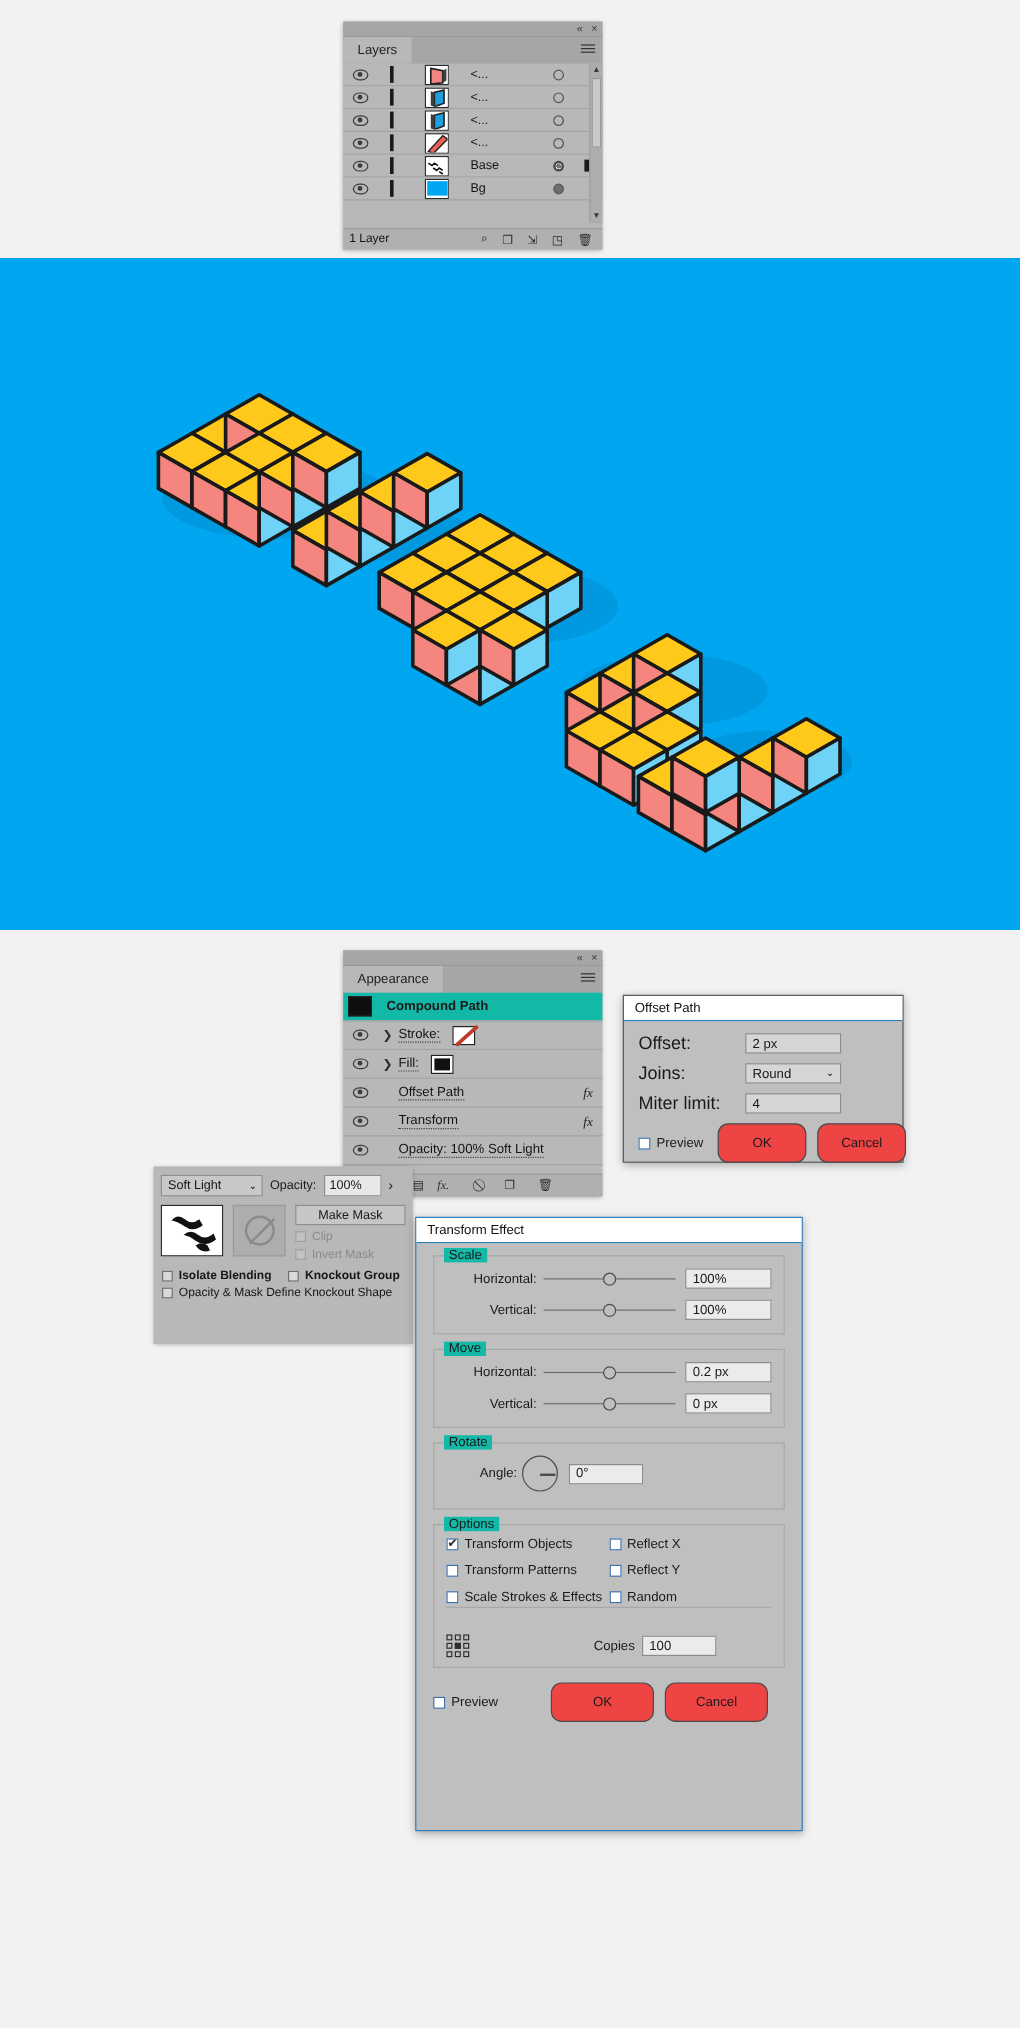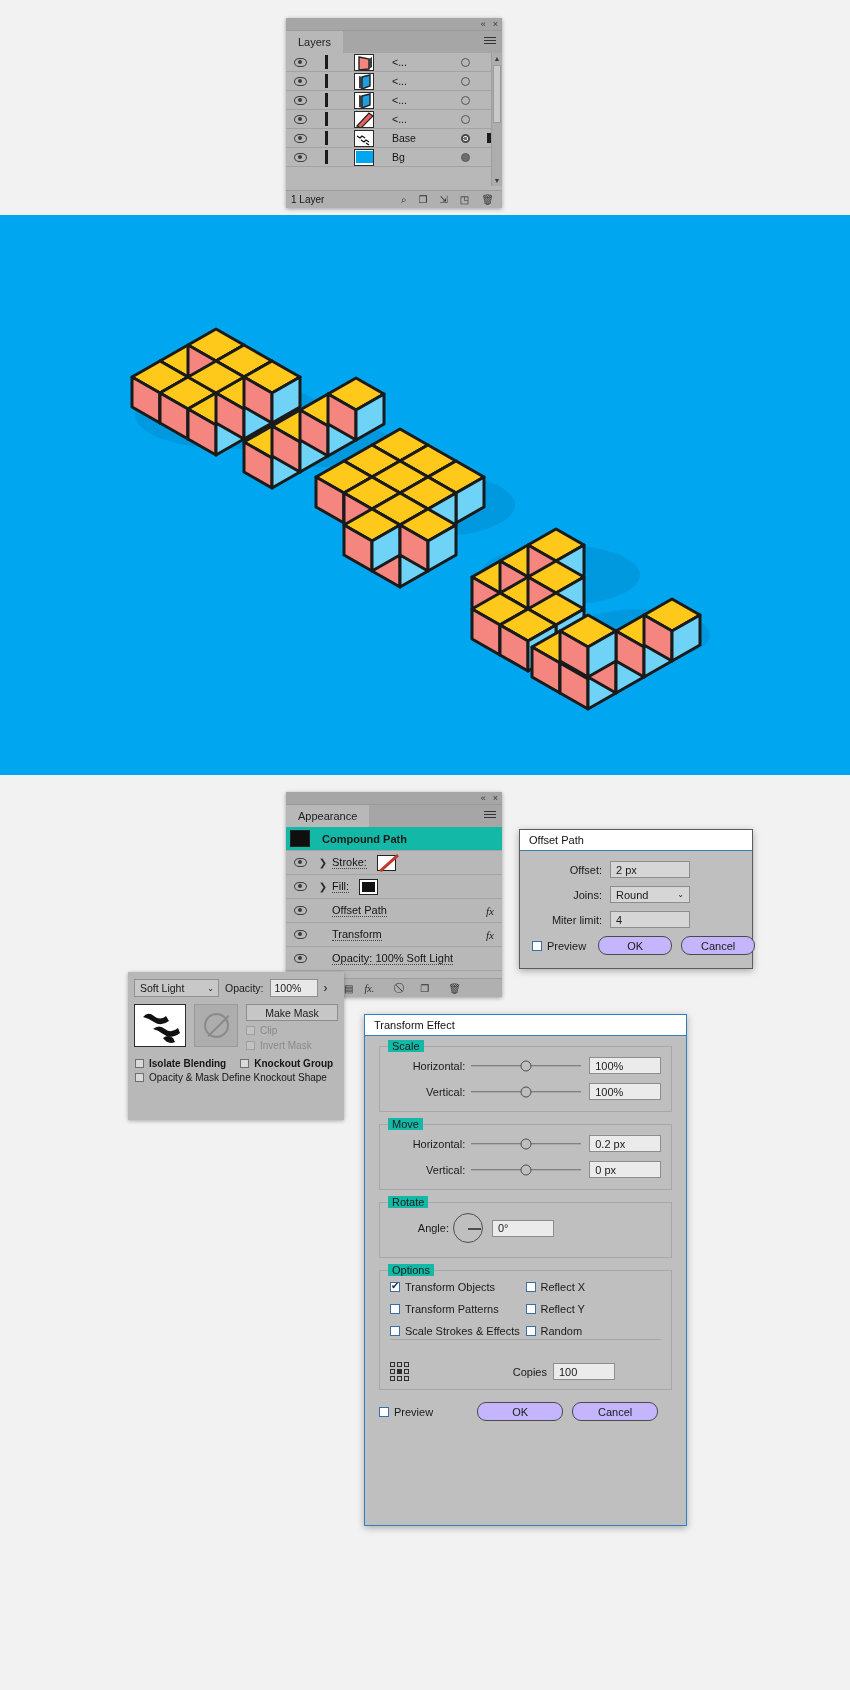--- a/index.html
+++ b/index.html
@@ -113,40 +113,40 @@
   .cb.dimbox { border-color:#9f9f9f; background:#c2c2c2; }
   .tp-bot { padding:3px 7px; display:flex; flex-direction:column; gap:3px; }
 
   
   .dialog { position:absolute; background:#bfbfbf; border:1px solid #5b5b5b;
             box-shadow:0 2px 7px rgba(0,0,0,.3); }
   .dlg-title { background:#fff; height:21px; display:flex; align-items:center; padding-left:9px;
                font-size:11px; color:#111; border-bottom:1px solid #2c7fb8; }
   .dlg-body { padding:10px 12px 12px 12px; }
   .fld-row { display:flex; align-items:center; margin-bottom:8px; }
-  .fld-lbl { width:70px; text-align:right; font-size:11px; margin-right:8px; }
+  .fld-lbl { width:70px; font-size:15px; margin-right:19px; }
   .fld-in { background:#d6d6d6; border:1px solid #8d8d8d; height:17px; width:80px; font-size:11px;
             display:flex; align-items:center; padding:0 5px; }
   .fld-sel { background:#d6d6d6; border:1px solid #8d8d8d; height:17px; width:80px; font-size:11px;
              display:flex; align-items:center; padding:0 5px; position:relative; }
   .fld-sel .chev { position:absolute; right:5px; font-size:8px; }
   .dlg-btns { display:flex; align-items:center; margin-top:4px; }
-  .btn { border:1px solid #4a4a4a; border-radius:9px; background:#c4b5fd; height:19px;
+  .btn { border:1px solid #4a4a4a; border-radius:9px; background:#ef4444; height:33px;
          min-width:74px; display:flex; align-items:center; justify-content:center;
          font-size:11px; margin-left:9px; }
   .chk-row { display:flex; align-items:center; gap:5px; font-size:11px; }
   .chkbox { width:10px; height:10px; border:1px solid #5f6d7a; background:#fff; display:inline-block;
             position:relative; }
   .chkbox.on { background:#fff; }
   .chkbox.on::after { content:'✔'; position:absolute; left:0px; top:-3px; font-size:10px; color:#2a2a2a; }
   .chkbox.blue { border-color:#3a6ea5; }
 
   #offset-dialog { left:519px; top:829px; width:234px; height:140px; }
 
-  #transform-dialog { left:364px; top:1014px; width:323px; height:512px; border-color:#2f7fc1; }
+  #transform-dialog { left:346px; top:1014px; width:323px; height:512px; border-color:#2f7fc1; }
   .tfx-body { padding:10px 14px; }
   .group { border:1px solid #a8a8a8; padding:10px 10px 11px 10px; margin-bottom:12px; position:relative; }
   .group-title { position:absolute; top:-7px; left:8px; background:#14b8a6; padding:0 4px;
                  font-size:11px; }
   .srow { display:flex; align-items:center; margin-bottom:9px; }
   .srow:last-child { margin-bottom:0; }
   .srow .lbl { width:78px; text-align:right; font-size:11px; margin-right:6px; }
   .slider { flex:1; height:12px; position:relative; margin-right:8px; min-width:110px; }
   .slider .track { position:absolute; top:50%; left:0; right:0; height:1.5px; background:#6e6e6e;
                    transform:translateY(-50%); }

